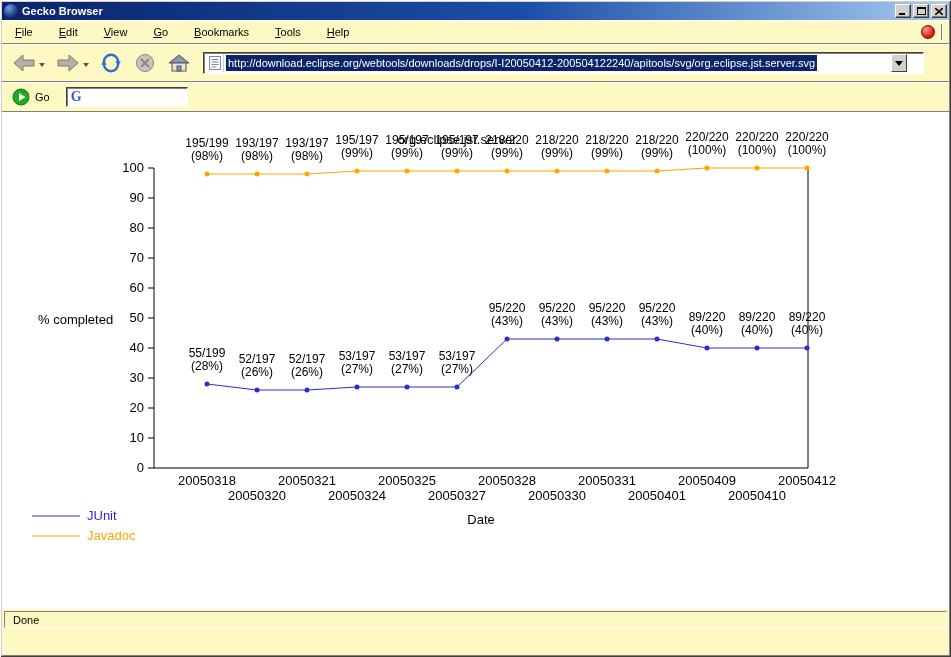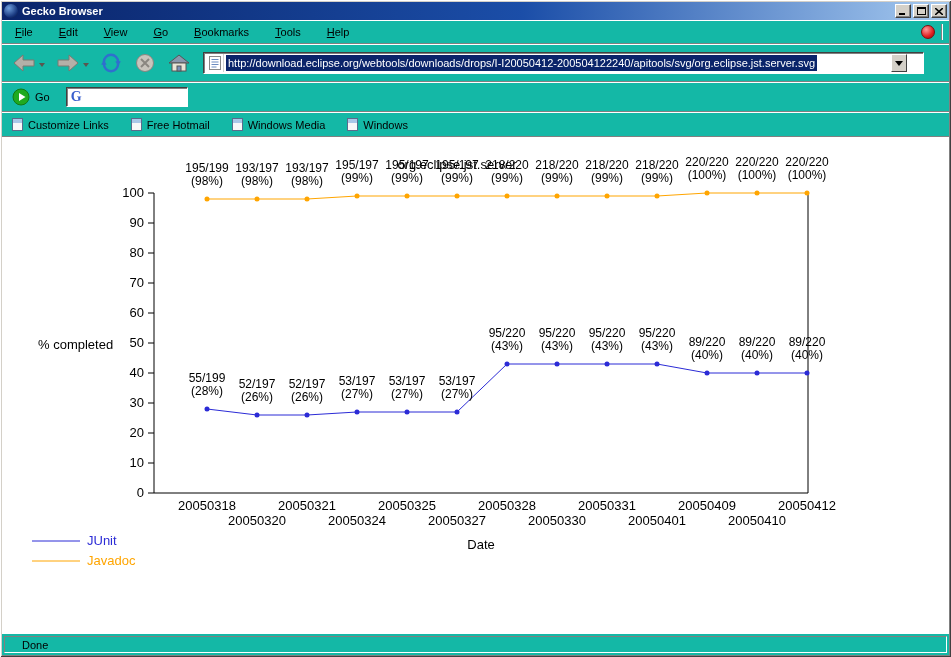--- a/index.html
+++ b/index.html
@@ -1,20 +1,20 @@
 <!DOCTYPE html>
 <html><head>
 <meta charset="utf-8">
 <style>
   html,body{margin:0;padding:0;background:#808080;}
   body{font-family:"Liberation Sans", sans-serif;-webkit-font-smoothing:antialiased;}
   *{box-sizing:border-box;}
 
   .window{
-    width:951px;height:657px;background:#14b8a6;padding:2px;overflow:hidden;
+    width:951px;height:657px;background:#fef9c3;padding:2px;overflow:hidden;
     box-shadow: inset 1px 1px 0 #ffffff, inset -1px -1px 0 #404040,
                 inset 2px 2px 0 #d4d0c8, inset -2px -2px 0 #808080;
   }
 
   
   .titlebar{
     height:18px;display:flex;align-items:center;padding:0 2px;
     background:linear-gradient(90deg,#0a246a 0%,#1b4ea8 55%,#a6caf0 100%);
     color:#fff;font-size:11px;font-weight:bold;
   }
@@ -93,21 +93,21 @@
     background:linear-gradient(180deg,#aac8e8 0 4px,#f8f8f8 4px);}
 
   
   .content{height:497px;background:#ffffff;overflow:hidden;}
   .chart-svg{display:block;}
   .chart-svg text{font-family:"Liberation Sans", sans-serif;fill:#000;}
 
   
   .statusbar{height:21px;display:flex;align-items:center;padding:2px 2px;}
   .status-field{
-    flex:1;height:17px;display:flex;align-items:center;padding:0 17px;font-size:11px;
+    flex:1;height:17px;display:flex;align-items:center;padding:0 8px;font-size:11px;
     border:1px solid;border-color:#808080 #fff #fff #808080;
   }
 </style>
 </head>
 <body>
 
 <div class="window">
 
   <div class="titlebar">
     <span class="app-icon"></span>
@@ -202,40 +202,20 @@
         <circle cx="9" cy="9" r="8" fill="#1faa1f" stroke="#127a12"></circle>
         <polygon points="7,5 7,13 13.5,9" fill="#fff"></polygon>
       </svg>
       <span>Go</span>
     </span>
     <span class="search-box">
       <span class="g-logo">G</span>
     </span>
   </div>
 
-  <div class="bookmarksbar">
-    <span class="menu-items" style="gap:22px;display:flex;">
-        <span class="bm-item">
-          <span class="bm-icon"></span>
-          <span>Customize Links</span>
-        </span>
-        <span class="bm-item">
-          <span class="bm-icon"></span>
-          <span>Free Hotmail</span>
-        </span>
-        <span class="bm-item">
-          <span class="bm-icon"></span>
-          <span>Windows Media</span>
-        </span>
-        <span class="bm-item">
-          <span class="bm-icon"></span>
-          <span>Windows</span>
-        </span>
-      </span>
-  </div>
 
   <div class="content">
     <svg class="chart-svg" width="947" height="497" viewBox="0 0 947 497">
         <line x1="152" y1="56" x2="152" y2="356" stroke="#000"></line>
         <line x1="152" y1="356" x2="806" y2="356" stroke="#000"></line>
         <line x1="806" y1="56" x2="806" y2="356" stroke="#000"></line>
         <line x1="146" y1="356" x2="152" y2="356" stroke="#000"></line>
         <text x="142" y="360" text-anchor="end" font-size="13">0</text>
         <line x1="146" y1="326" x2="152" y2="326" stroke="#000"></line>
         <text x="142" y="330" text-anchor="end" font-size="13">10</text>

